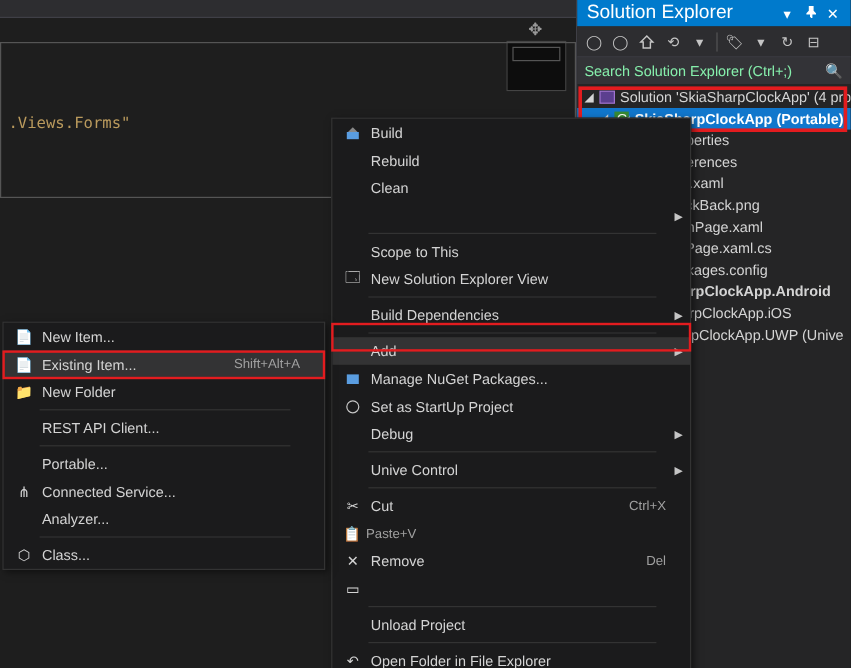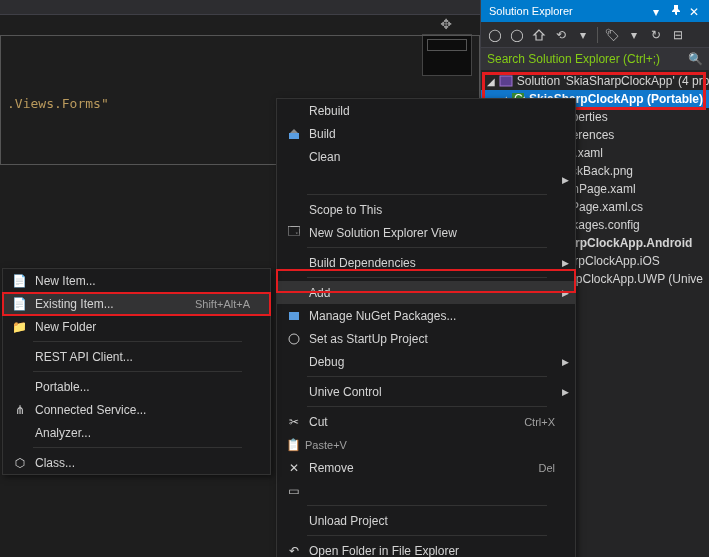--- a/index.html
+++ b/index.html
@@ -1,26 +1,26 @@
 <!DOCTYPE html>
 <html><head>
 <meta charset="utf-8">
 <style>
 * { margin: 0; padding: 0; box-sizing: border-box; font-family: "Segoe UI", sans-serif; font-size: 12px; }
 body { background: #1e1e1e; color: #d4d4d4; width: 709px; height: 557px; overflow: hidden; position: relative; }
 
 
 .solution-panel { position: absolute; right: 0; top: 0; width: 229px; height: 557px; background: #252526; border-left: 1px solid #3f3f46; }
 .panel-header { background: #007acc; color: #fff; padding: 3px 8px; display: flex; align-items: center; gap: 6px; height: 22px; }
-.panel-header .title { flex: 1; font-size: 11px; }
+.panel-header .title { flex: 1; font-size: 16px; }
 .panel-header .icon { width: 12px; height: 12px; cursor: pointer; }
 .panel-toolbar { background: #2d2d30; padding: 3px 6px; display: flex; gap: 6px; align-items: center; height: 26px; border-bottom: 1px solid #3f3f46; }
 .panel-toolbar .tb-icon { width: 16px; height: 16px; color: #c5c5c5; cursor: pointer; display: flex; align-items: center; justify-content: center; }
 .panel-toolbar .sep { width: 1px; height: 16px; background: #555; }
-.search-box { background: #333337; padding: 3px 6px; color: #84cc16; height: 22px; display: flex; align-items: center; justify-content: space-between; }
+.search-box { background: #333337; padding: 3px 6px; color: #86efac; height: 22px; display: flex; align-items: center; justify-content: space-between; }
 .tree { padding: 2px 0; }
 .tree-row { padding: 1px 6px; display: flex; align-items: center; gap: 4px; white-space: nowrap; overflow: hidden; color: #d4d4d4; height: 18px; }
 .tree-row.selected { background: #1177cc; color: #fff; }
 .tree-row .indent { display: inline-block; }
 .tree-row .arrow { width: 10px; text-align: center; color: #d4d4d4; font-size: 10px; }
 .tree-row .ticon { width: 14px; height: 14px; display: inline-flex; align-items: center; justify-content: center; }
 .sol-highlight { position: absolute; top: 72px; left: 482px; width: 224px; height: 38px; border: 3px solid #e31c1f; pointer-events: none; }
 
 
 .editor-area { position: absolute; left: 0; top: 0; width: 480px; height: 557px; background: #1e1e1e; }
@@ -154,34 +154,34 @@
     <div class="tree-row">
         <span class="indent" style="width:62px"></span>
         <span>SharpClockApp.UWP (Unive</span>
       </div>
   </div>
 </div>
 <div class="sol-highlight"></div>
 
 <div class="context-menu menu-main">
   <div class="menu-row">
-      <span class="micon"></span>
-      <span class="mlabel">Rebuild</span>
-    </div>
-  <div class="menu-row">
       <span class="micon">
         <svg width="14" height="14" viewBox="0 0 14 14">
           <rect x="2" y="6" width="10" height="6" fill="#5a9de0"></rect>
           <path d="M3 6l4-4 4 4" fill="#888"></path>
         </svg>
       </span>
       <span class="mlabel">Build</span>
     </div>
   <div class="menu-row">
       <span class="micon"></span>
+      <span class="mlabel">Rebuild</span>
+    </div>
+  <div class="menu-row">
+      <span class="micon"></span>
       <span class="mlabel">Clean</span>
     </div>
   <div class="menu-row">
       <span class="micon"></span>
       <span class="marrow">▶</span>
     </div>
   <div class="menu-sep"></div>
   <div class="menu-row">
       <span class="micon"></span>
       <span class="mlabel">Scope to This</span>

